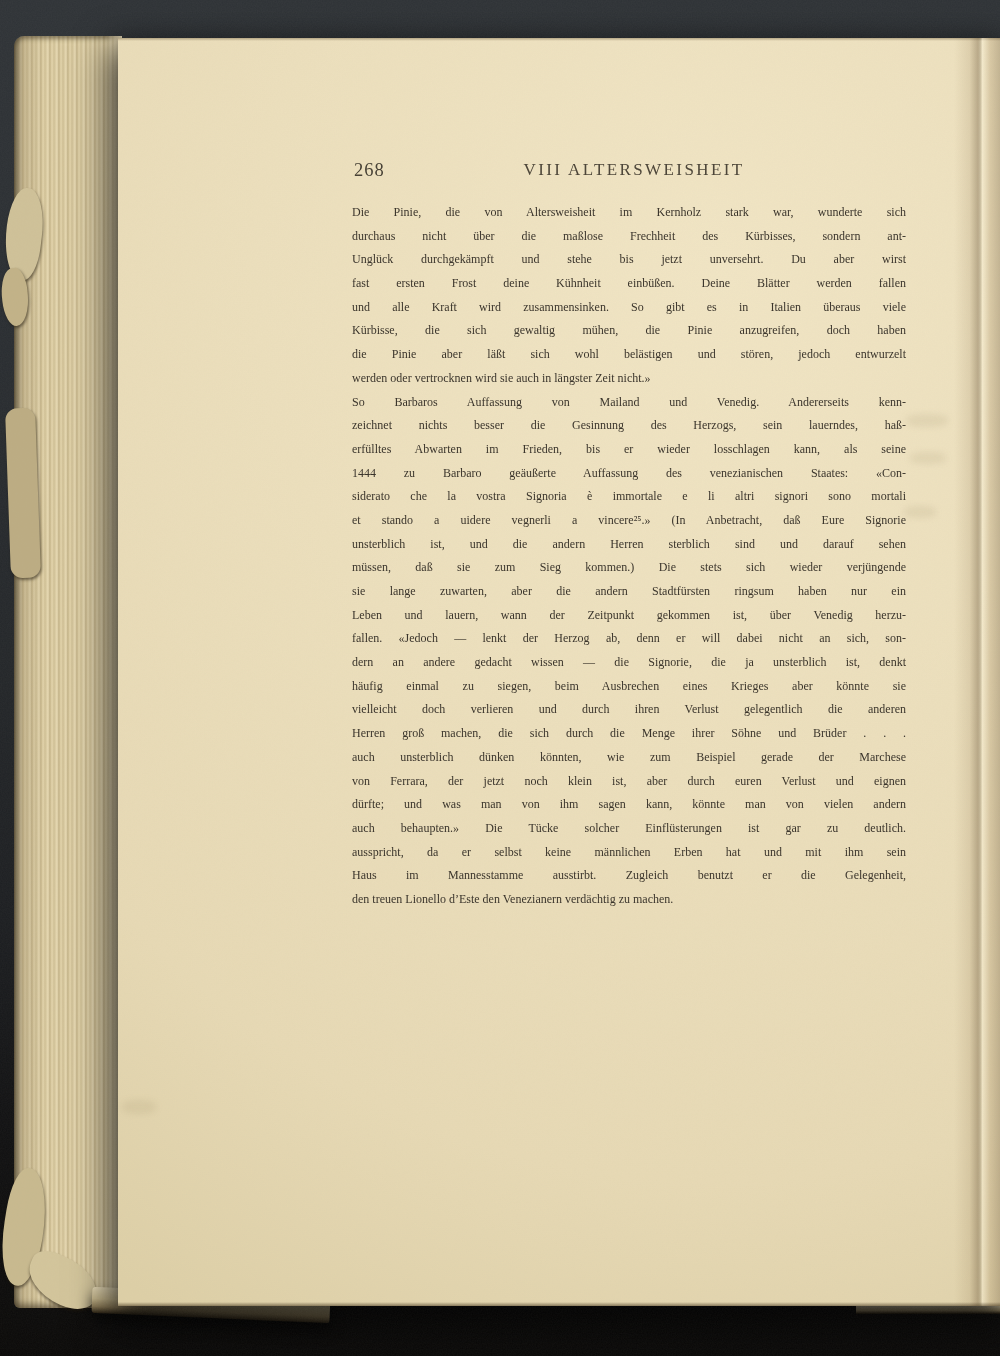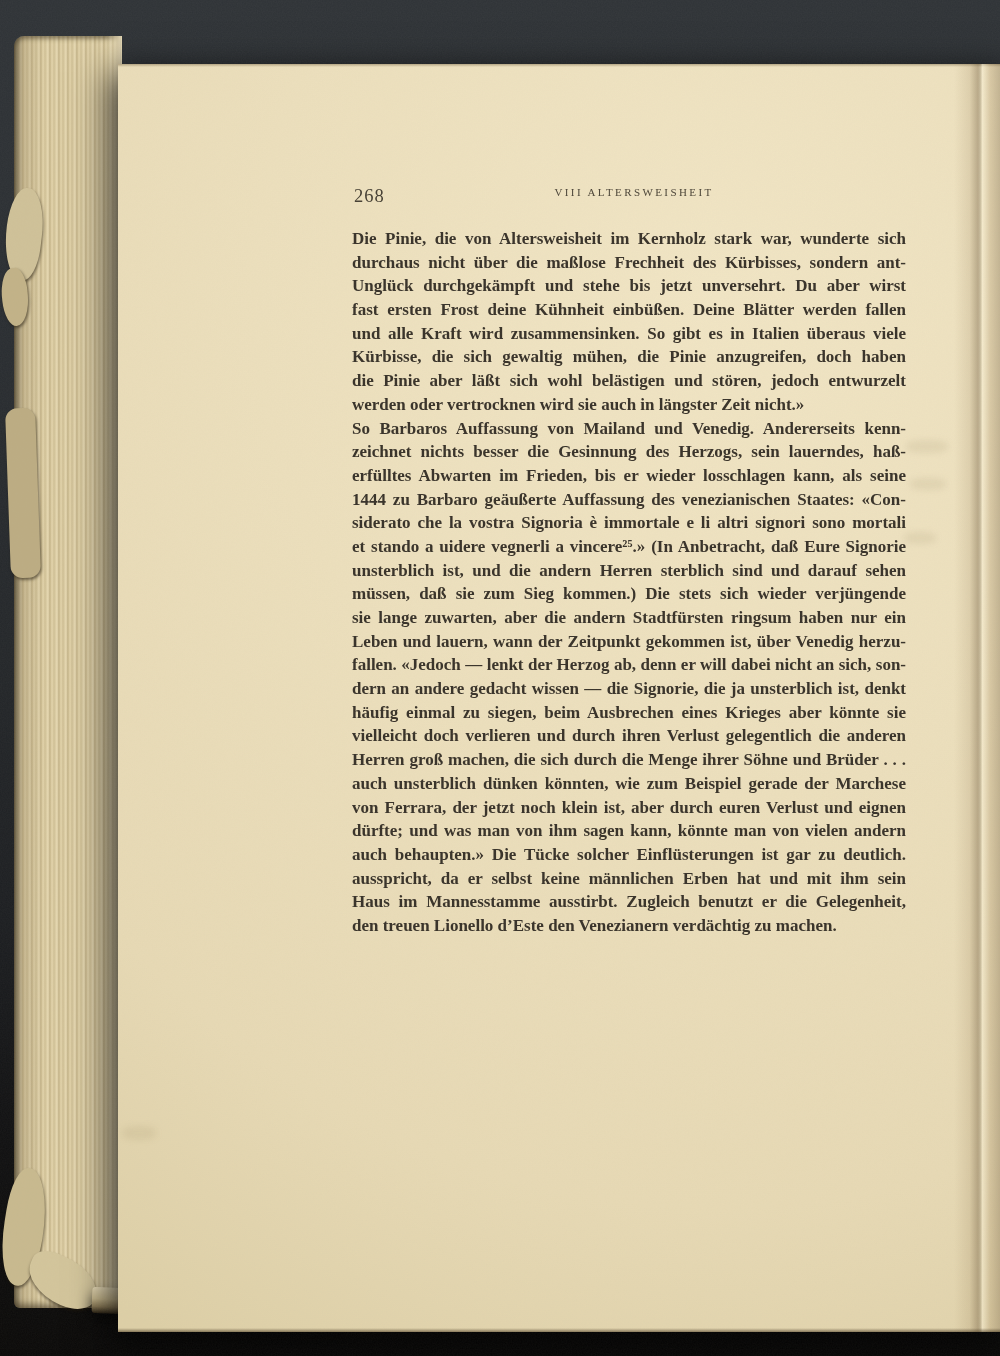--- a/index.html
+++ b/index.html
@@ -43,21 +43,20 @@
   .under-edge-right{
     position:absolute;left:856px;top:1306px;right:0;height:8px;z-index:3;
     background:linear-gradient(180deg,#e9dcb6 0%,#a4936c 55%,#181005 100%);
   }
 
   
   .page{
     position:absolute;left:118px;top:38px;width:882px;height:1268px;z-index:4;
     background:radial-gradient(125% 95% at 68% 18%, #f1e5c4 0%, #ecdfbc 42%, #e7d9b4 76%, #ddcfa6 100%);
     box-shadow:0 16px 34px 8px rgba(0,0,0,.78);
-    margin-top:26px;
   }
   .page::before{ 
     content:"";position:absolute;left:0;top:0;width:100%;height:3px;
     background:linear-gradient(180deg,rgba(110,92,60,.45),rgba(110,92,60,0));
   }
   .page::after{ 
     content:"";position:absolute;left:0;bottom:0;width:100%;height:4px;
     background:linear-gradient(0deg,rgba(60,45,22,.55),rgba(60,45,22,0));
   }
   .gutter{
@@ -68,28 +67,28 @@
       rgba(84,62,32,.34) 52%,
       rgba(46,32,14,.20) 57%,
       rgba(255,248,224,.38) 62%,
       rgba(160,134,92,.26) 78%,
       rgba(96,74,42,.30) 100%);
   }
 
   
   .running-head{position:absolute;left:234px;top:122px;width:554px;height:24px;color:#453f33;}
   .pagenum{position:absolute;left:2px;top:0;font-size:18.5px;letter-spacing:1px;}
-  .chapter{display:block;text-align:center;font-size:11px;letter-spacing:2.4px;padding-left:10px;color:#4a4336;}
+  .chapter{display:block;text-align:center;font-size:17px;letter-spacing:2.4px;padding-left:10px;color:#4a4336;}
 
   
   .textblock{position:absolute;left:234px;top:163px;width:554px;color:#373128;}
   .pline{
-    height:23.7px;line-height:23.7px;font-size:17px;
+    height:23.7px;line-height:23.7px;font-size:12px;
     white-space:nowrap;overflow:visible;
-    text-align:justify;text-align-last:justify;font-weight:bold;
+    text-align:justify;text-align-last:justify;
   }
   .pline.flush{text-align-last:left;}
 
   
   .ghost{position:absolute;background:rgba(142,120,80,.12);filter:blur(3px);border-radius:40%;}
   .g1{left:788px;top:376px;width:42px;height:13px;}
   .g2{left:792px;top:414px;width:36px;height:12px;}
   .g3{left:786px;top:468px;width:32px;height:12px;}
   .g4{left:4px;top:1062px;width:34px;height:14px;}
 </style>

